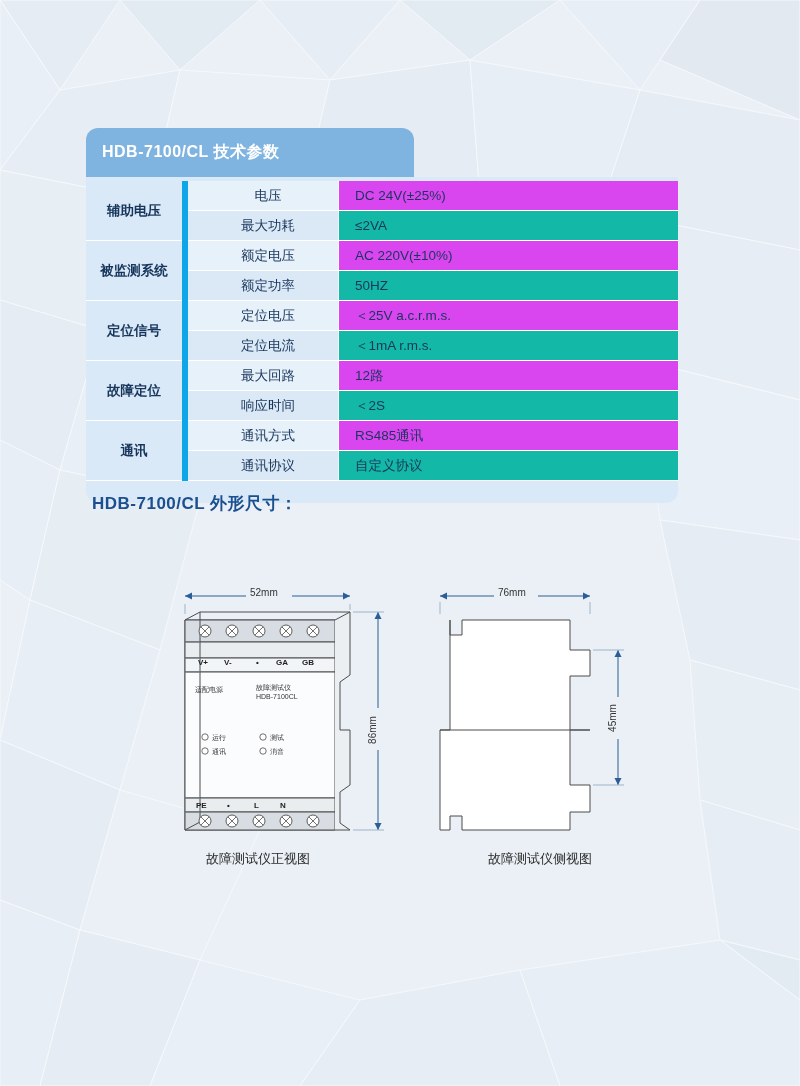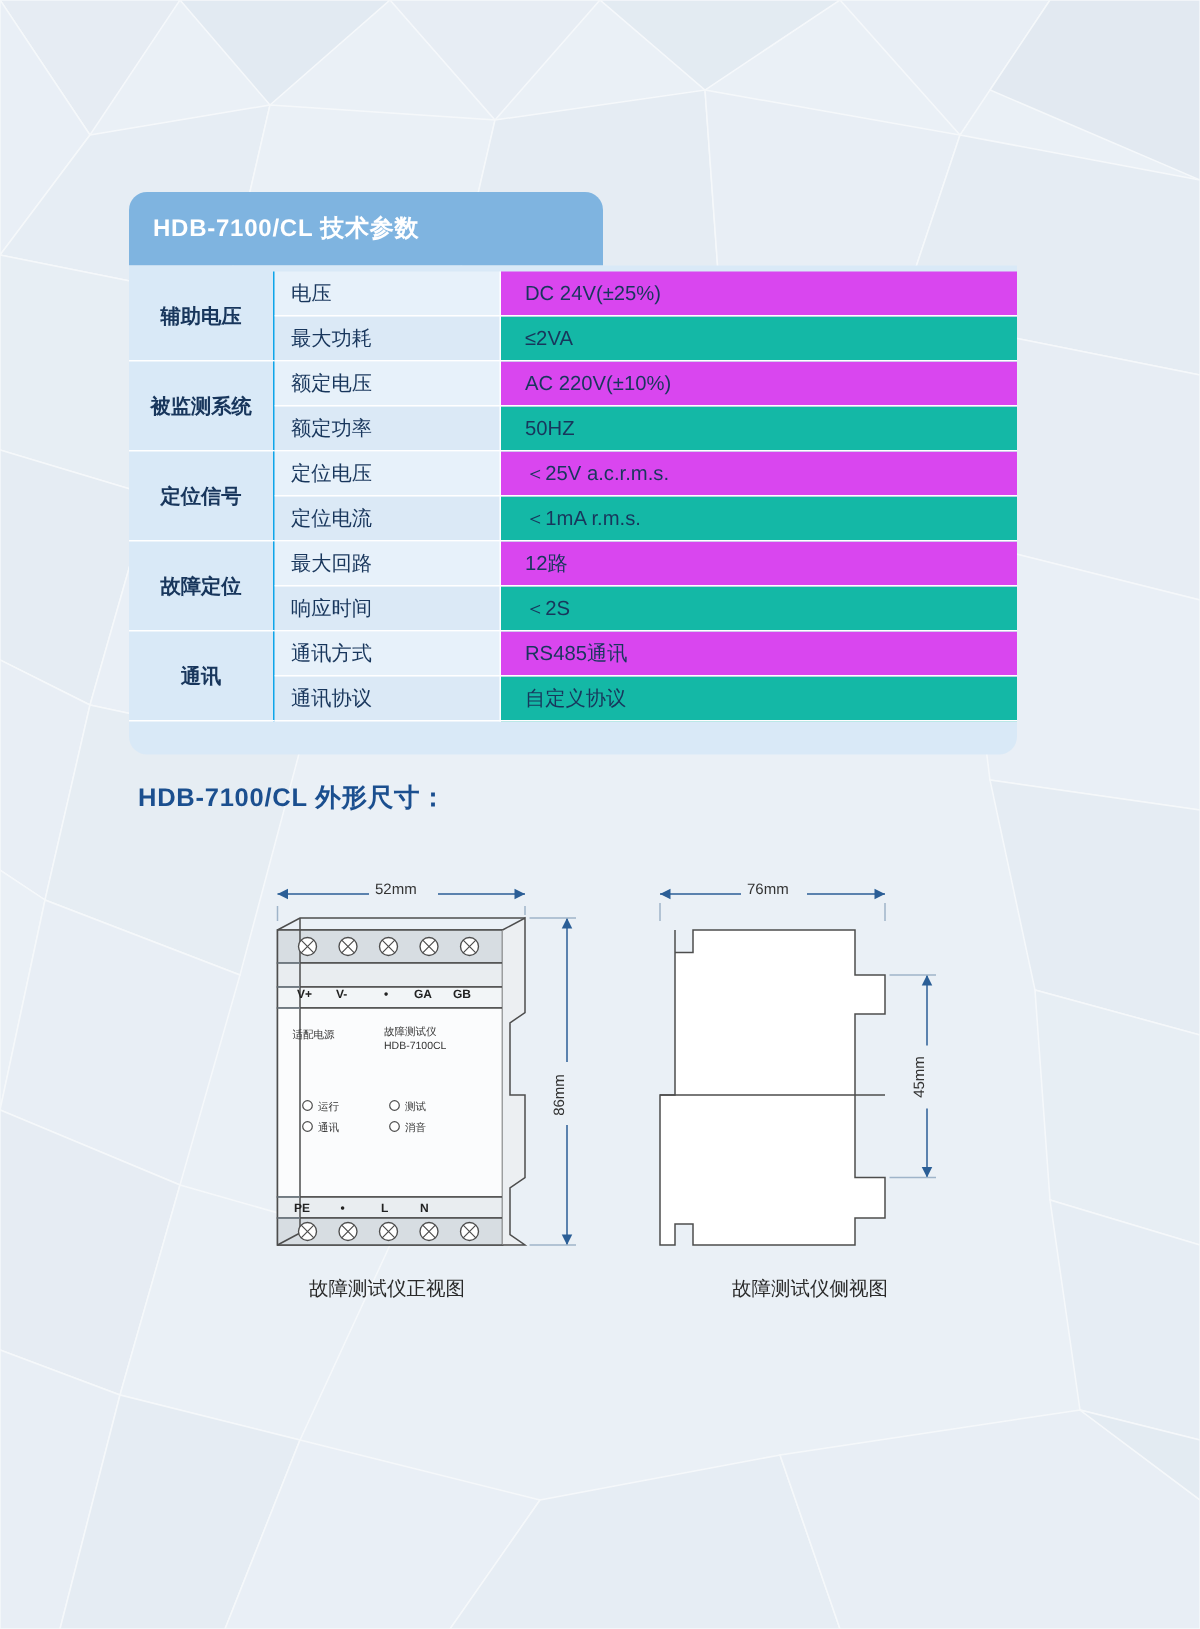--- a/index.html
+++ b/index.html
@@ -34,21 +34,21 @@
     left: 86px;
     top: 128px;
     width: 592px;
   }
   .spec-header {
     background: #7fb4e0;
     color: #ffffff;
     font-size: 16px;
     font-weight: bold;
     border-radius: 12px 12px 0 0;
-    padding: 14px 0 14px 16px;
+    padding: 14px 12px 14px 16px;
     width: 300px;
     letter-spacing: 0.5px;
   }
   .spec-body {
     background: #d9e9f7;
     border-radius: 0 0 12px 12px;
     padding: 4px 0 22px 0;
   }
   table.spec {
     border-collapse: collapse;
@@ -61,44 +61,44 @@
     color: #18365c;
     border-bottom: 1px solid #ffffff;
     vertical-align: middle;
   }
   td.cat {
     width: 94px;
     font-weight: bold;
     font-size: 14px;
     text-align: center;
     background: #d9e9f7;
-    border-right: 1px solid #0ea5e9;
+    border-right: 6px solid #0ea5e9;
     border-bottom: 1px solid #ffffff;
   }
   td.sub {
     width: 138px;
-    text-align: left;
+    text-align: center;
     background: #e7f1fa;
     border-right: 1px solid #ffffff;
     padding-left: 11px;
   }
   td.val {
     padding-left: 16px;
     background: #d946ef;
     color: #11263f;
     font-size: 13.5px;
   }
   tr.alt td.sub { background: #dbe9f6; }
   tr.alt td.val { background: #14b8a6; }
 
   
   .dim-title {
     position: absolute;
     left: 92px;
-    top: 520px;
+    top: 492px;
     font-size: 17px;
     font-weight: bold;
     color: #1b4f8f;
     letter-spacing: 0.5px;
   }
   .drawing-area {
     position: absolute;
     left: 150px;
     top: 580px;
     width: 520px;

